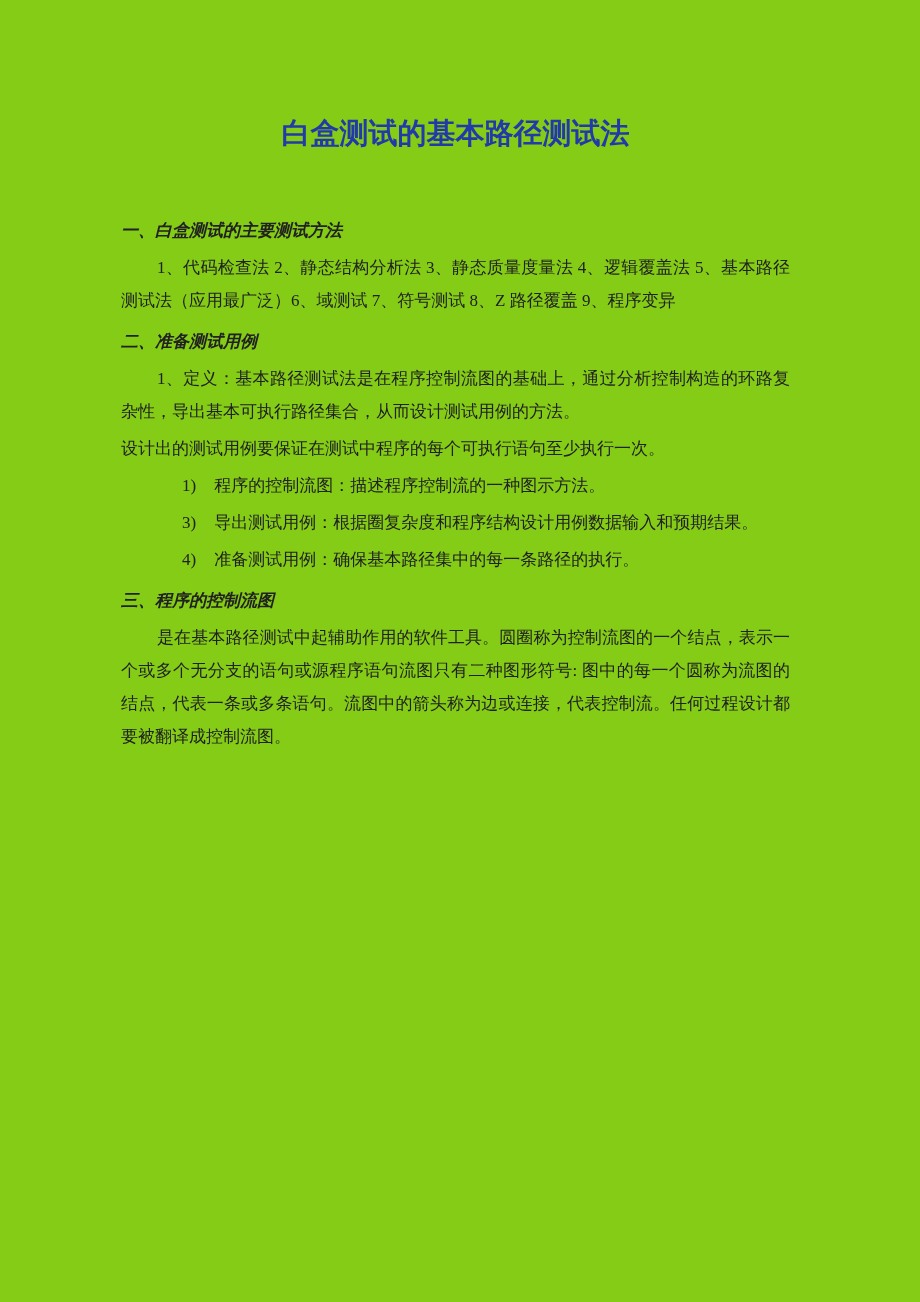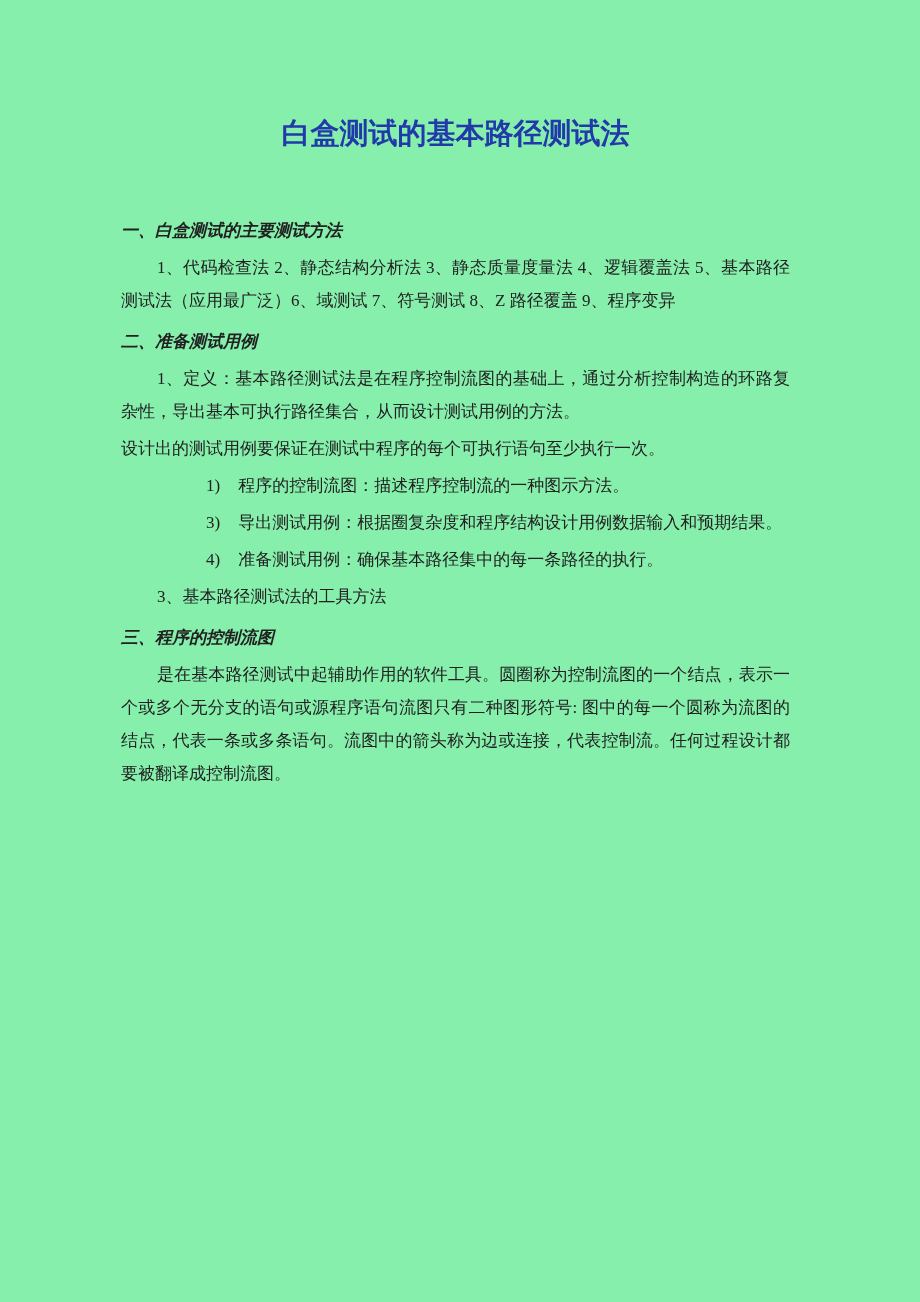--- a/index.html
+++ b/index.html
@@ -4,21 +4,21 @@
 <style>
   html, body {
     margin: 0;
     padding: 0;
     background: #ffffff;
   }
   .page {
     width: 920px;
     height: 1302px;
     margin: 0 auto;
-    background: #86efac;
+    background: #84cc16;
     box-sizing: border-box;
     padding: 112px 130px 40px 121px;
     font-family: "Liberation Serif", "DejaVu Serif", serif;
     font-size: 17px;
     line-height: 33px;
     color: #212121;
     overflow: hidden;
   }
   .doc-title {
     font-family: "Liberation Sans", "DejaVu Sans", sans-serif;
@@ -38,21 +38,21 @@
   }
   .para {
     margin: 4px 0 0 0;
     text-align: justify;
   }
   .para.indent {
     text-indent: 36px;
     font-family: Liberation Serif, serif;
   }
   .para.step {
-    margin-left: 48px;
+    margin-left: 24px;
     text-indent: 37px;
   }
   .para.tool {
     margin-left: 48px;
     text-align: center;
   }
   .num {
     margin-right: 18px;
   }
 </style>
@@ -74,20 +74,19 @@
   <p class="para">设计出的测试用例要保证在测试中程序的每个可执行语句至少执行一次。</p>
 
 
   <p class="para step"><span class="num">1)</span><span>程序的控制流图：描述程序控制流的一种图示方法。</span></p>
 
 
   <p class="para step"><span class="num">3)</span><span>导出测试用例：根据圈复杂度和程序结构设计用例数据输入和预期结果。</span></p>
 
   <p class="para step"><span class="num">4)</span><span>准备测试用例：确保基本路径集中的每一条路径的执行。</span></p>
 
-  <p class="para indent">3、基本路径测试法的工具方法</p>
 
 
   <h2 class="sec-heading">三、程序的控制流图</h2>
 
   <p class="para indent">是在基本路径测试中起辅助作用的软件工具。圆圈称为控制流图的一个结点，表示一个或多个无分支的语句或源程序语句流图只有二种图形符号: 图中的每一个圆称为流图的结点，代表一条或多条语句。流图中的箭头称为边或连接，代表控制流。任何过程设计都要被翻译成控制流图。</p>
 
 </div>
 
 </body></html>

